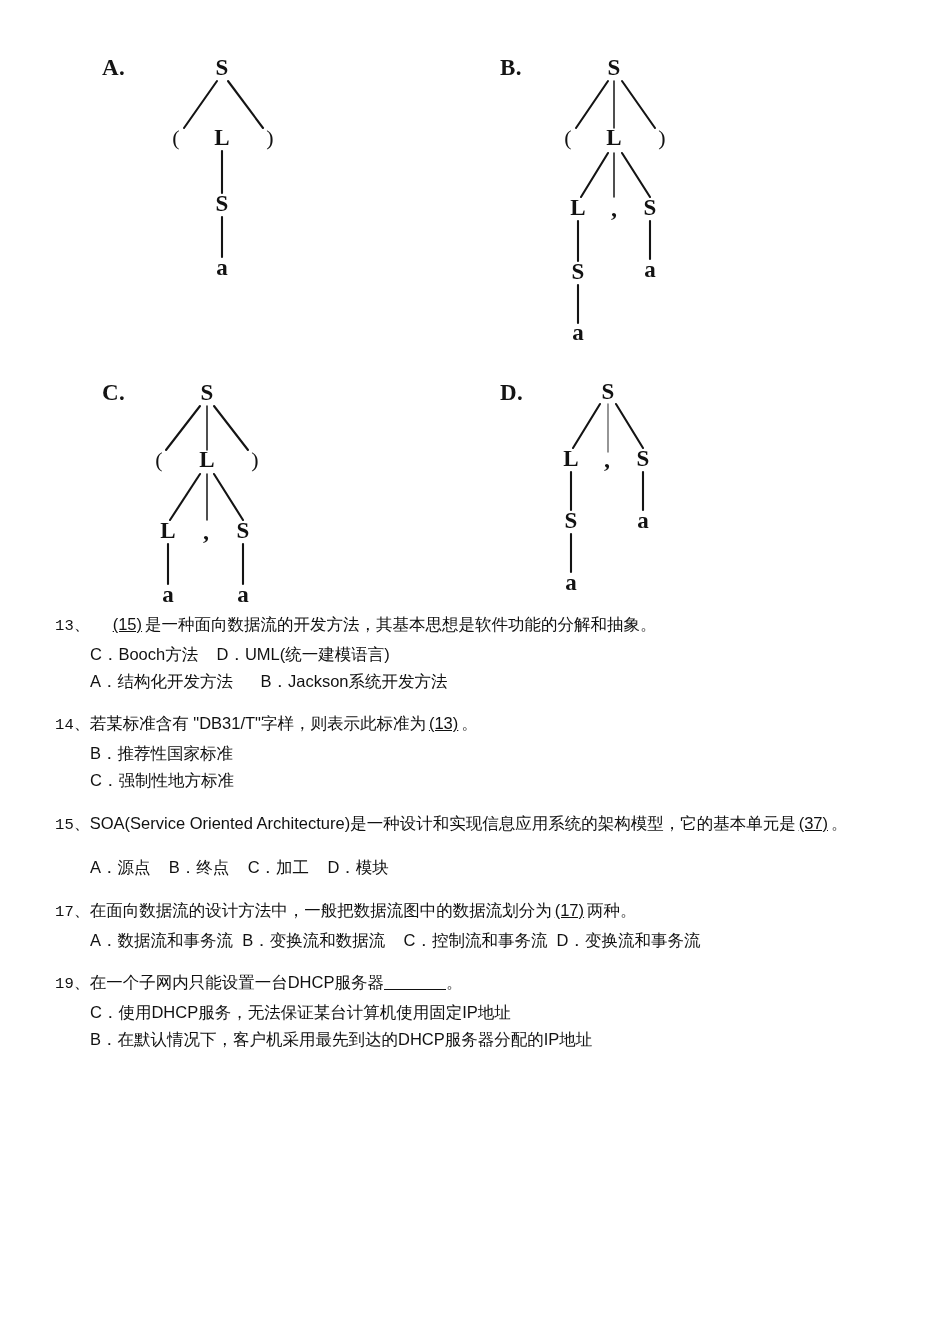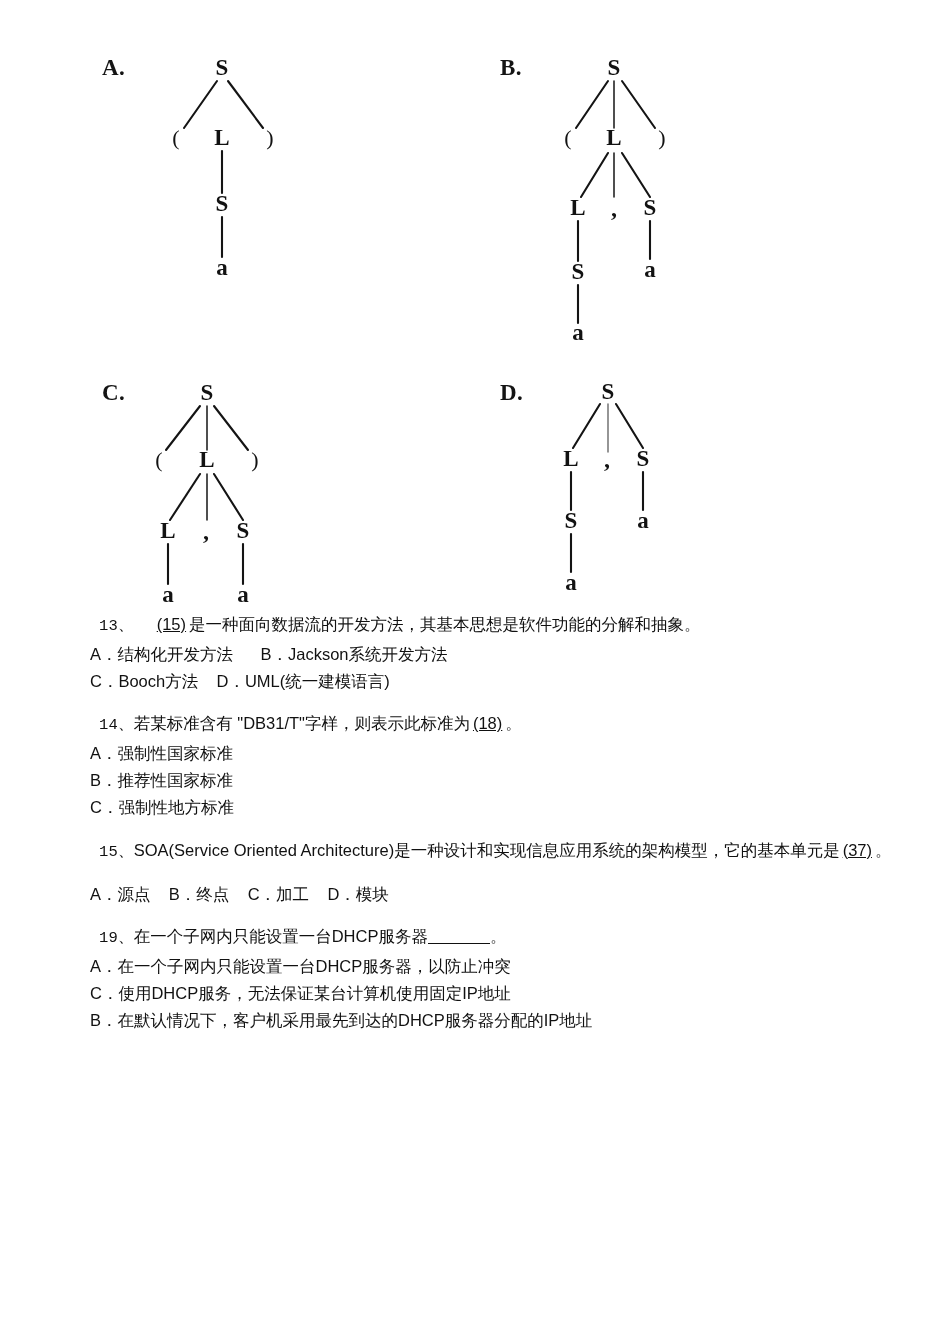--- a/index.html
+++ b/index.html
@@ -79,21 +79,20 @@
   }
   .question {
     margin-bottom: 17px;
   }
   .q-stem {
     font-family: "Liberation Sans", "DejaVu Sans", sans-serif;
     font-size: 16.5px;
     line-height: 1.55;
     color: #111111;
     text-indent: 0;
-    margin-left: 44px;
   }
   .q-num {
     font-family: "Liberation Mono", "DejaVu Sans Mono", monospace;
     font-size: 15.5px;
   }
   .mono {
     font-family: "Liberation Mono", "DejaVu Sans Mono", monospace;
     font-size: 15.5px;
     letter-spacing: 0.2px;
   }
@@ -231,53 +230,59 @@
 
 </div>
 
 <div id="questions">
 
   <div class="question">
     <div class="q-stem">
       <span class="q-num mono">13、</span><span class="q13-gap"></span><span class="blank-num">(15)</span><span>是一种面向数据流的开发方法，其基本思想是软件功能的分解和抽象。</span>
     </div>
     <div class="q-options">
+      <div class="opt-line">C．Booch方法    D．UML(统一建模语言)</div>
       <div class="opt-line">A．结构化开发方法      B．Jackson系统开发方法</div>
-      <div class="opt-line">C．Booch方法    D．UML(统一建模语言)</div>
-    </div>
-  </div>
-
-  <div class="question">
-    <div class="q-stem">
-      <span class="q-num mono">14、</span><span>若某标准含有 "DB31/T"字样，则表示此标准为</span><span class="blank-num">(18)</span><span>。</span>
-    </div>
-    <div class="q-options">
-      <div class="opt-line">A．强制性国家标准</div>
+    </div>
+  </div>
+
+  <div class="question">
+    <div class="q-stem">
+      <span class="q-num mono">14、</span><span>若某标准含有 "DB31/T"字样，则表示此标准为</span><span class="blank-num">(13)</span><span>。</span>
+    </div>
+    <div class="q-options">
       <div class="opt-line">B．推荐性国家标准</div>
       <div class="opt-line">C．强制性地方标准</div>
     </div>
   </div>
 
   <div class="question">
     <div class="q-stem">
       <span class="q-num mono">15、</span><span>SOA(Service Oriented Architecture)是一种设计和实现信息应用系统的架构模型，它的基本单元是</span><span class="blank-num">(37)</span><span>。</span>
     </div>
   </div>
 
   <div class="question">
     <div class="q-options">
       <div class="opt-line">A．源点    B．终点    C．加工    D．模块</div>
     </div>
   </div>
 
+  <div class="question">
+    <div class="q-stem">
+      <span class="q-num mono">17、</span><span>在面向数据流的设计方法中，一般把数据流图中的数据流划分为</span><span class="blank-num">(17)</span><span>两种。</span>
+    </div>
+    <div class="q-options">
+      <div class="opt-line">A．数据流和事务流  B．变换流和数据流    C．控制流和事务流  D．变换流和事务流</div>
+    </div>
+  </div>
 
   <div class="question">
     <div class="q-stem">
       <span class="q-num mono">19、</span><span>在一个子网内只能设置一台DHCP服务器</span><span class="blank-line"></span><span>。</span>
     </div>
     <div class="q-options">
-      <div class="opt-line">A．在一个子网内只能设置一台DHCP服务器，以防止冲突</div>
       <div class="opt-line">C．使用DHCP服务，无法保证某台计算机使用固定IP地址</div>
       <div class="opt-line">B．在默认情况下，客户机采用最先到达的DHCP服务器分配的IP地址</div>
     </div>
   </div>
 
 </div>
 
 </body></html>

